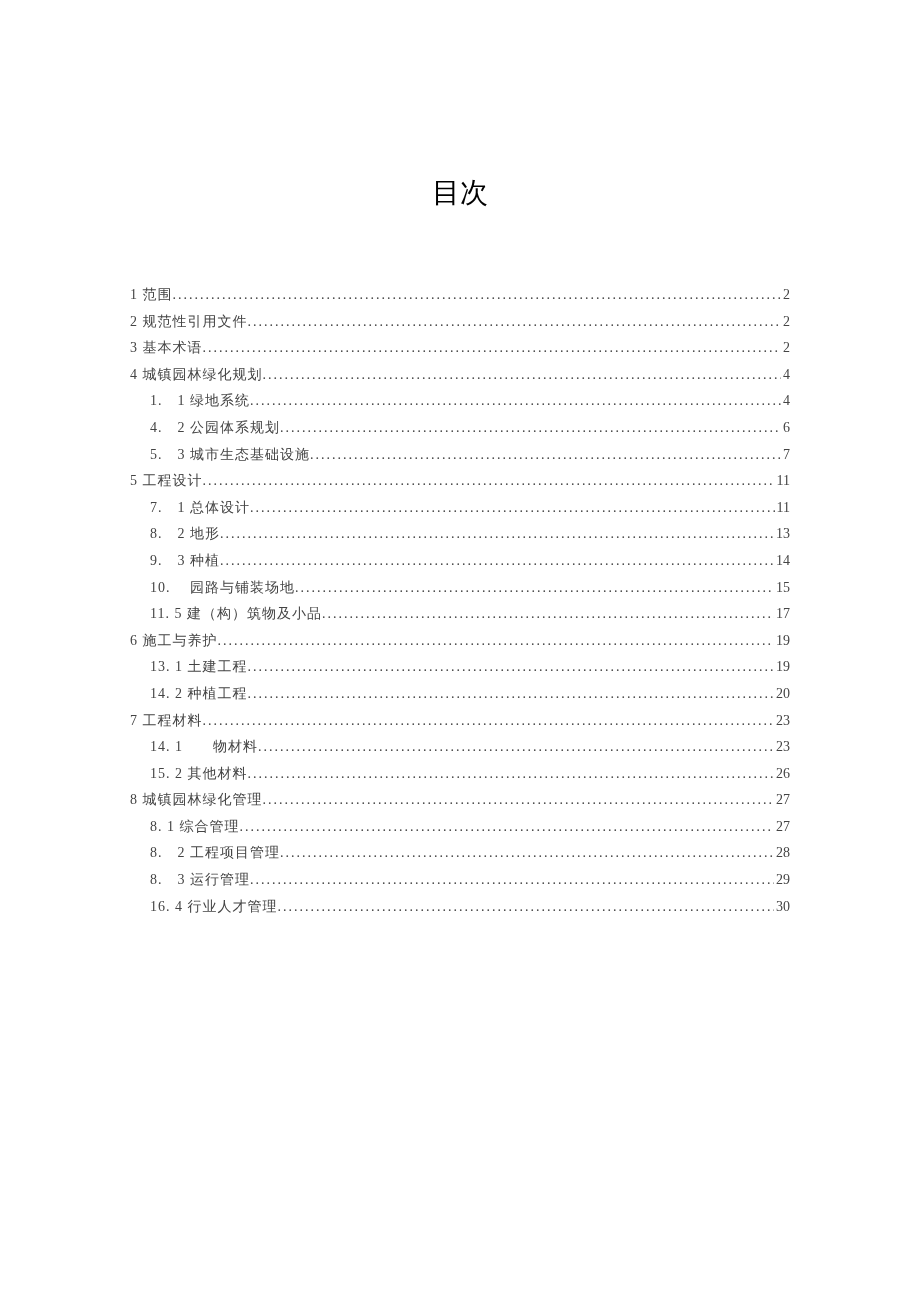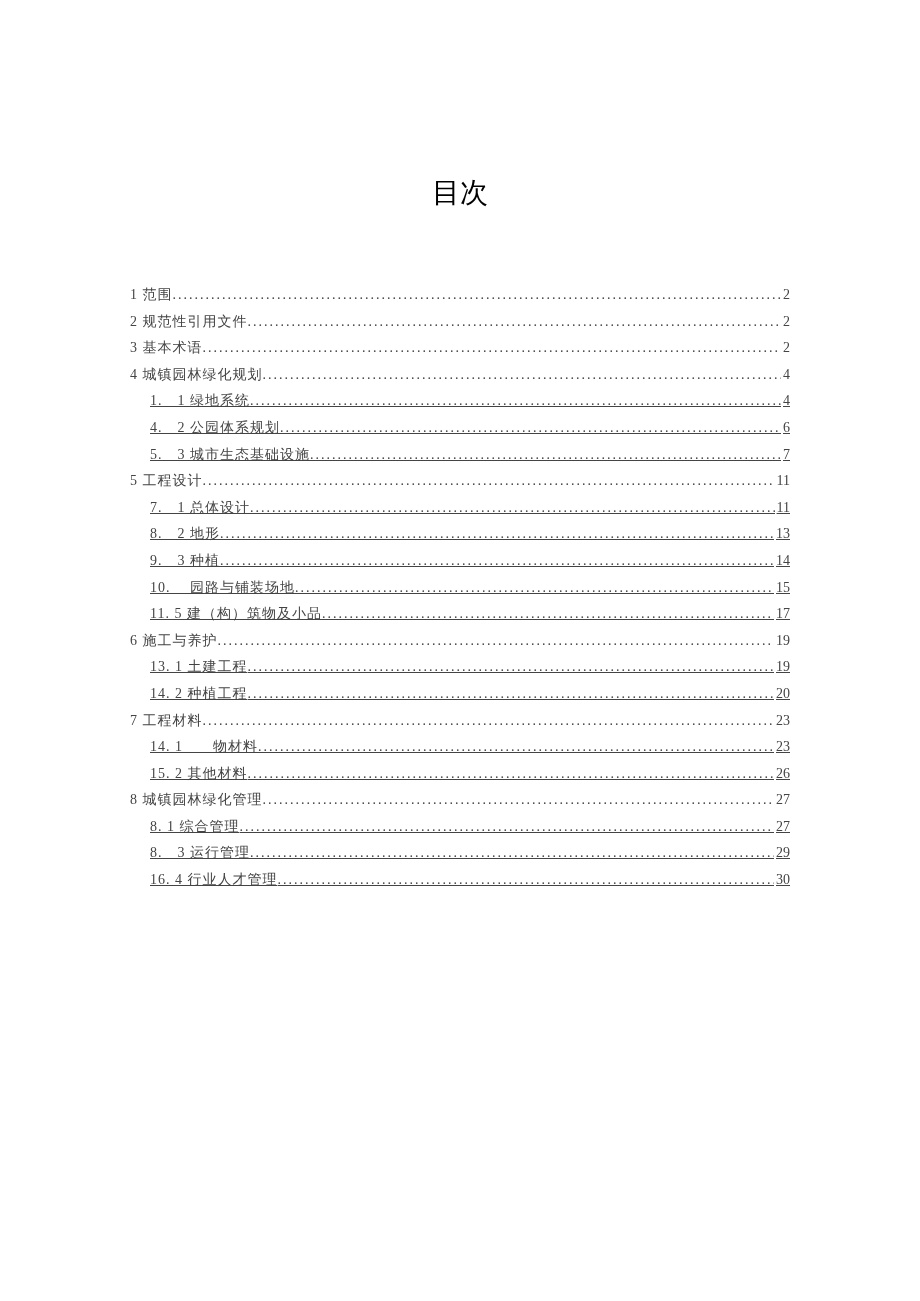--- a/index.html
+++ b/index.html
@@ -24,21 +24,21 @@
       font-size: 14px;
       line-height: 1.9;
       color: #444;
     }
     .toc-row {
       display: flex;
       align-items: baseline;
       white-space: nowrap;
     }
     .toc-row.level-1 { padding-left: 0; }
-    .toc-row.level-2 { padding-left: 20px; text-decoration: underline; }
+    .toc-row.level-2 { padding-left: 20px; }
     .toc-label { flex: 0 0 auto; letter-spacing: 1px; }
     .toc-dots {
       flex: 1 1 auto;
       overflow: hidden;
       letter-spacing: 2px;
       color: #444;
     }
     .toc-dots::before {
       content: ".......................................................................................................................................";
     }
@@ -149,20 +149,25 @@
       <span class="toc-label">8 城镇园林绿化管理</span>
       <span class="toc-dots"></span>
       <span class="toc-page">27</span>
     </div>
     <div class="toc-row level-2">
       <span class="toc-label">8. 1 综合管理</span>
       <span class="toc-dots"></span>
       <span class="toc-page">27</span>
     </div>
     <div class="toc-row level-2">
+      <span class="toc-label">8.　2 工程项目管理</span>
+      <span class="toc-dots"></span>
+      <span class="toc-page">28</span>
+    </div>
+    <div class="toc-row level-2">
       <span class="toc-label">8.　3 运行管理</span>
       <span class="toc-dots"></span>
       <span class="toc-page">29</span>
     </div>
     <div class="toc-row level-2">
       <span class="toc-label">16. 4 行业人才管理</span>
       <span class="toc-dots"></span>
       <span class="toc-page">30</span>
     </div>
   </div>

